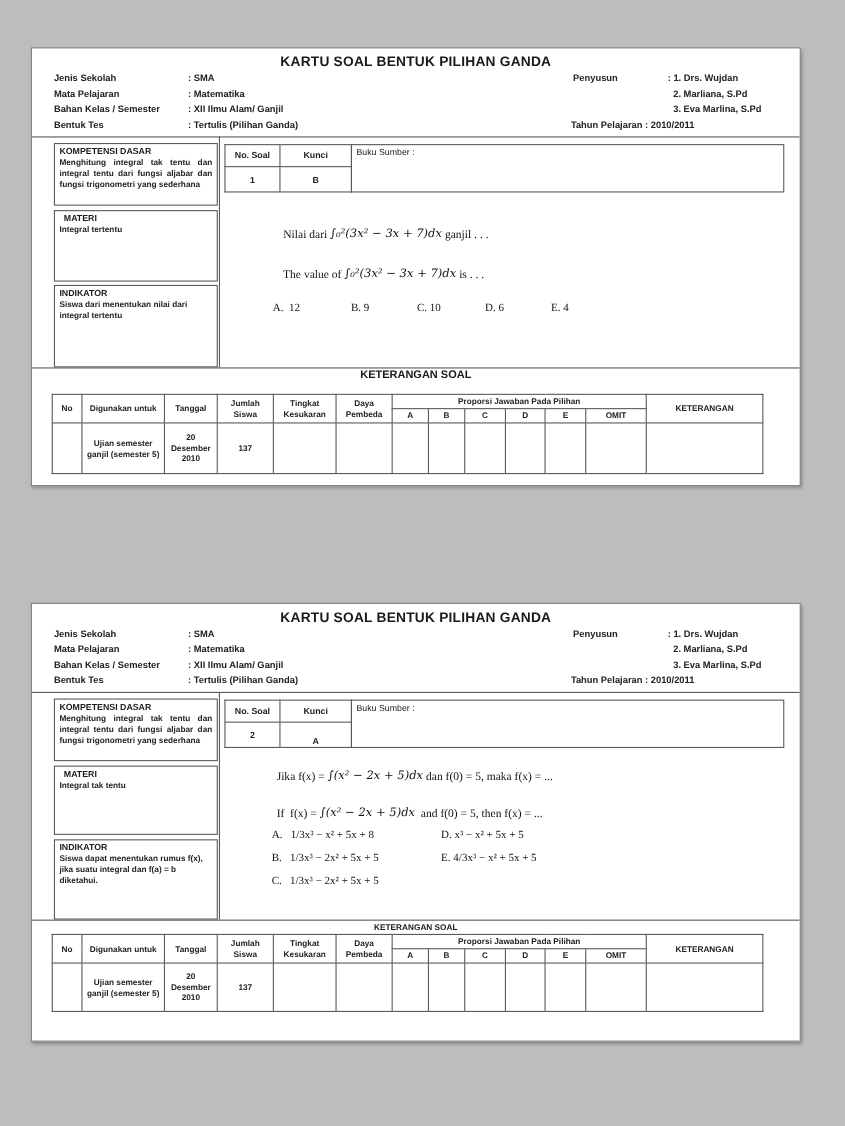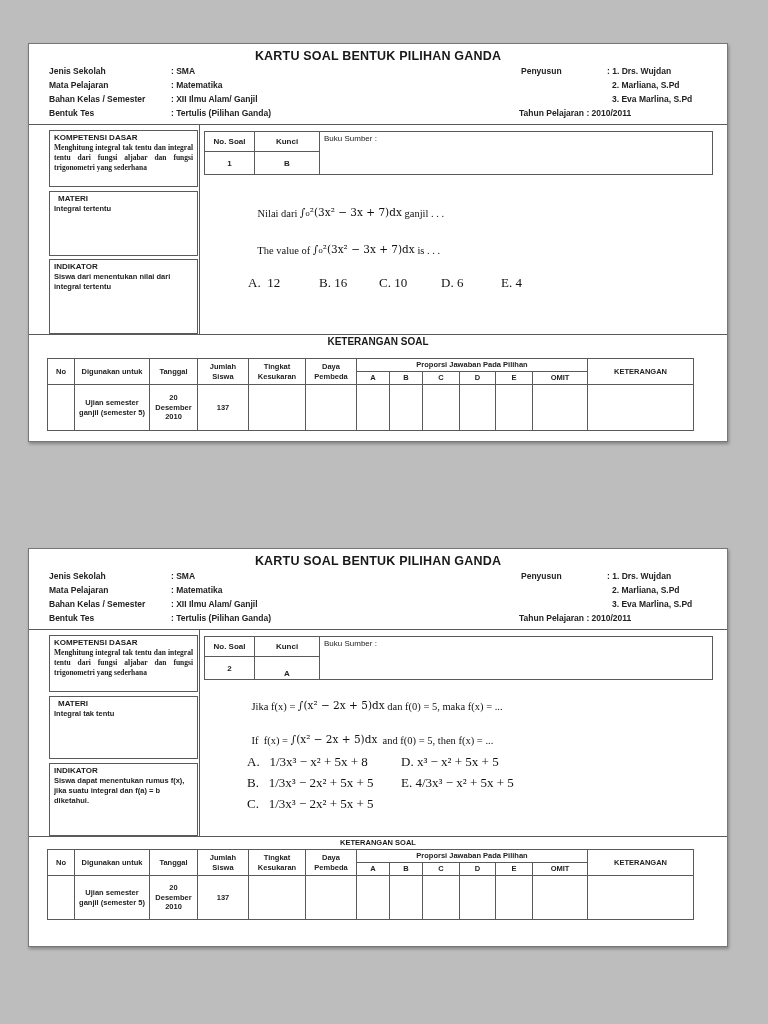--- a/index.html
+++ b/index.html
@@ -31,36 +31,36 @@
 
   .hline { position:absolute; left:0; right:0; height:1px; background:#5a5a5a; }
   .vline { position:absolute; width:1px; background:#5a5a5a; }
 
   .box {
     position:absolute; border:1px solid #5a5a5a; box-sizing:border-box;
     left:20px; width:149px;
   }
   .box-heading { font-size:8px; font-weight:bold; margin:2px 4px 1px 4px; }
   .box-text { font-size:7.5px; font-weight:bold; margin:0 4px; line-height:1.35; color:#222; }
-  .just { text-align:justify;font-family:Liberation Serif, serif; }
+  .just { text-align:justify; }
 
   table.soal { position:absolute; border-collapse:collapse; table-layout:fixed; }
   table.soal th, table.soal td {
     border:1px solid #5a5a5a; text-align:center;
     font-size:8px; font-weight:bold; padding:0; color:#222;
   }
 
   .buku {
     position:absolute; border:1px solid #5a5a5a; box-sizing:border-box;
     font-size:8px; font-weight:normal; padding:2px 4px; color:#222;
   }
 
   .q { position:absolute; font-family:"Liberation Serif", serif; font-size:10.5px; white-space:pre; color:#111; }
-  .math { font-family:"DejaVu Serif", serif; position:relative; top:-1px; }
-  .opt { position:absolute; font-family:"Liberation Serif", serif; font-size:13px; white-space:pre; color:#111; }
+  .math { font-family:"DejaVu Serif", serif; font-style:italic; position:relative; top:-1px; }
+  .opt { position:absolute; font-family:"Liberation Serif", serif; font-size:10px; white-space:pre; color:#111; }
 
   .ket-heading { position:absolute; left:0; right:0; text-align:center; font-weight:bold; color:#191919; }
   .ket-big { font-size:10px; }
   .ket-small { font-size:7.5px; }
 
   table.stats { position:absolute; border-collapse:collapse; table-layout:fixed; left:18px; width:646px; }
   table.stats th, table.stats td {
     border:1px solid #5a5a5a; text-align:center; vertical-align:middle;
     font-size:7.5px; font-weight:bold; padding:0 1px; line-height:1.25; color:#222;
   }
@@ -124,21 +124,21 @@
   </div>
 
   <div class="q" style="left:218px;top:152px">
     <span>Nilai dari </span><span class="math">∫₀²(3x² − 3x + 7)dx</span><span> ganjil . . .</span>
   </div>
   <div class="q" style="left:218px;top:189px">
     <span>The value of </span><span class="math">∫₀²(3x² − 3x + 7)dx</span><span> is . . .</span>
   </div>
 
   <span class="opt" style="left:219px;top:231px">A.  12</span>
-  <span class="opt" style="left:290px;top:231px">B. 16</span>
+  <span class="opt" style="left:290px;top:231px">B. 9</span>
   <span class="opt" style="left:350px;top:231px">C. 10</span>
   <span class="opt" style="left:412px;top:231px">D. 6</span>
   <span class="opt" style="left:472px;top:231px">E. 4</span>
 
   <div class="hline" style="top:290px"></div>
   <div class="ket-heading ket-big" style="top:292px">KETERANGAN SOAL</div>
 
   <table class="stats" style="top:314px">
     <colgroup>
       <col style="width:27px">

